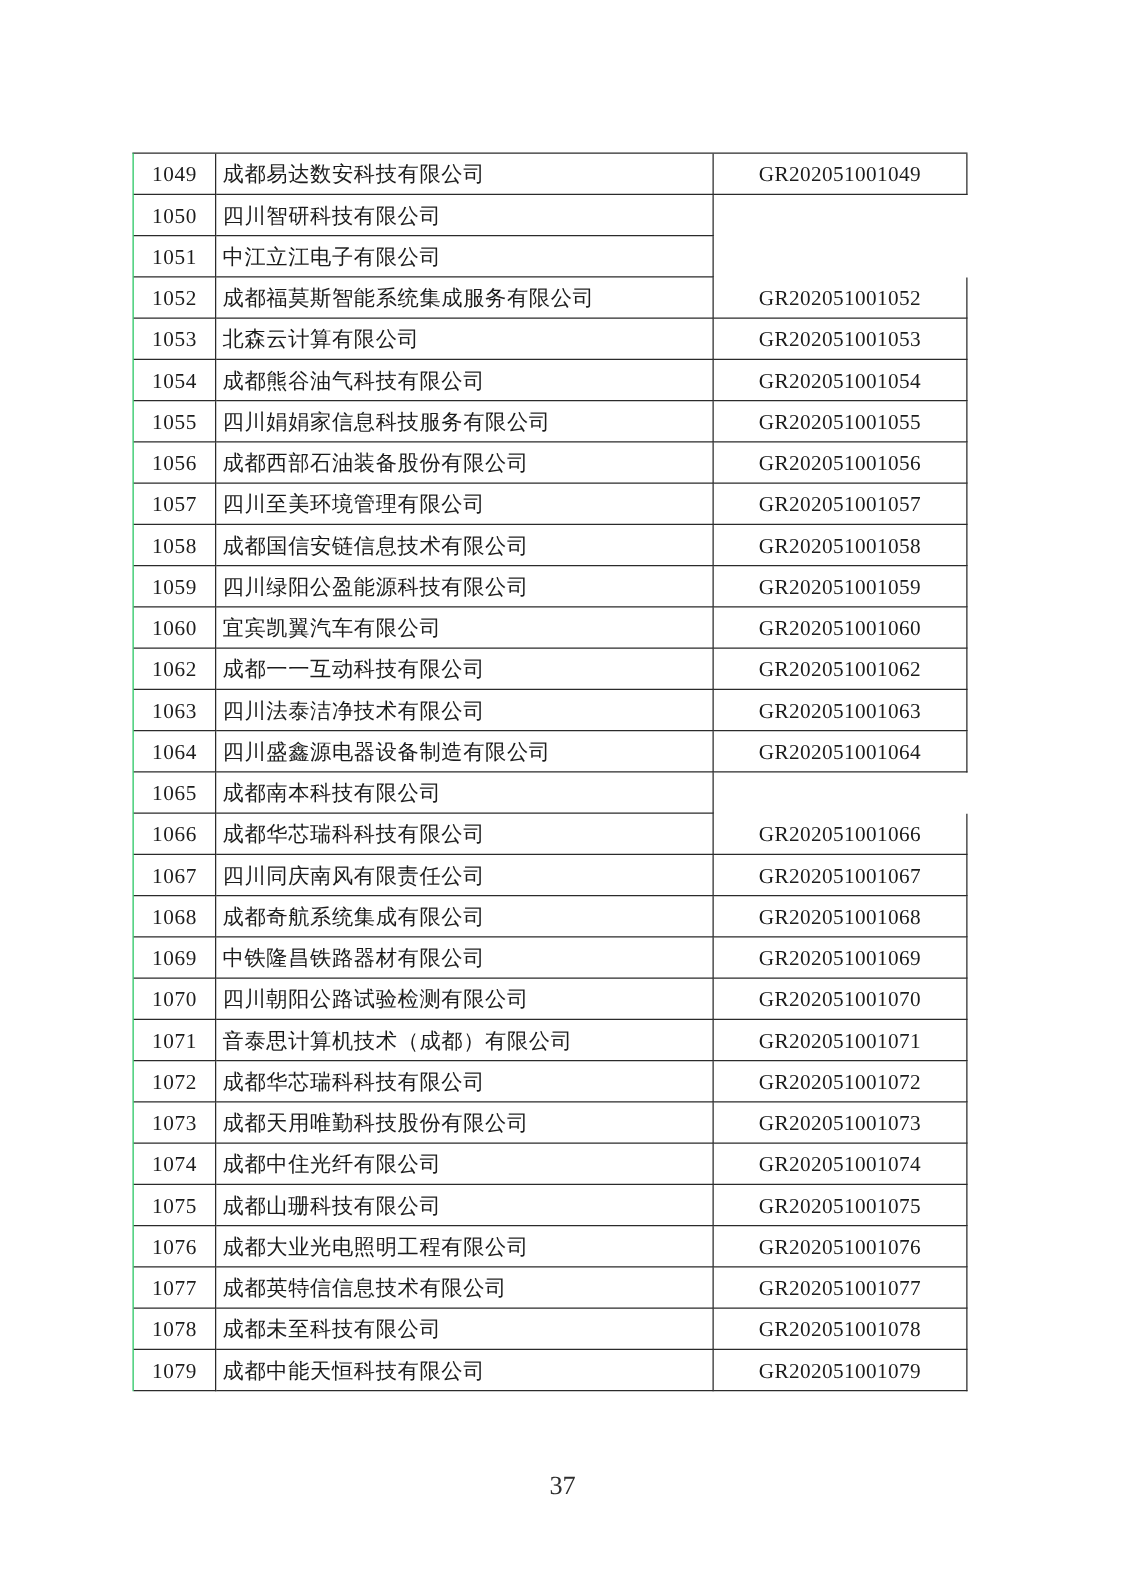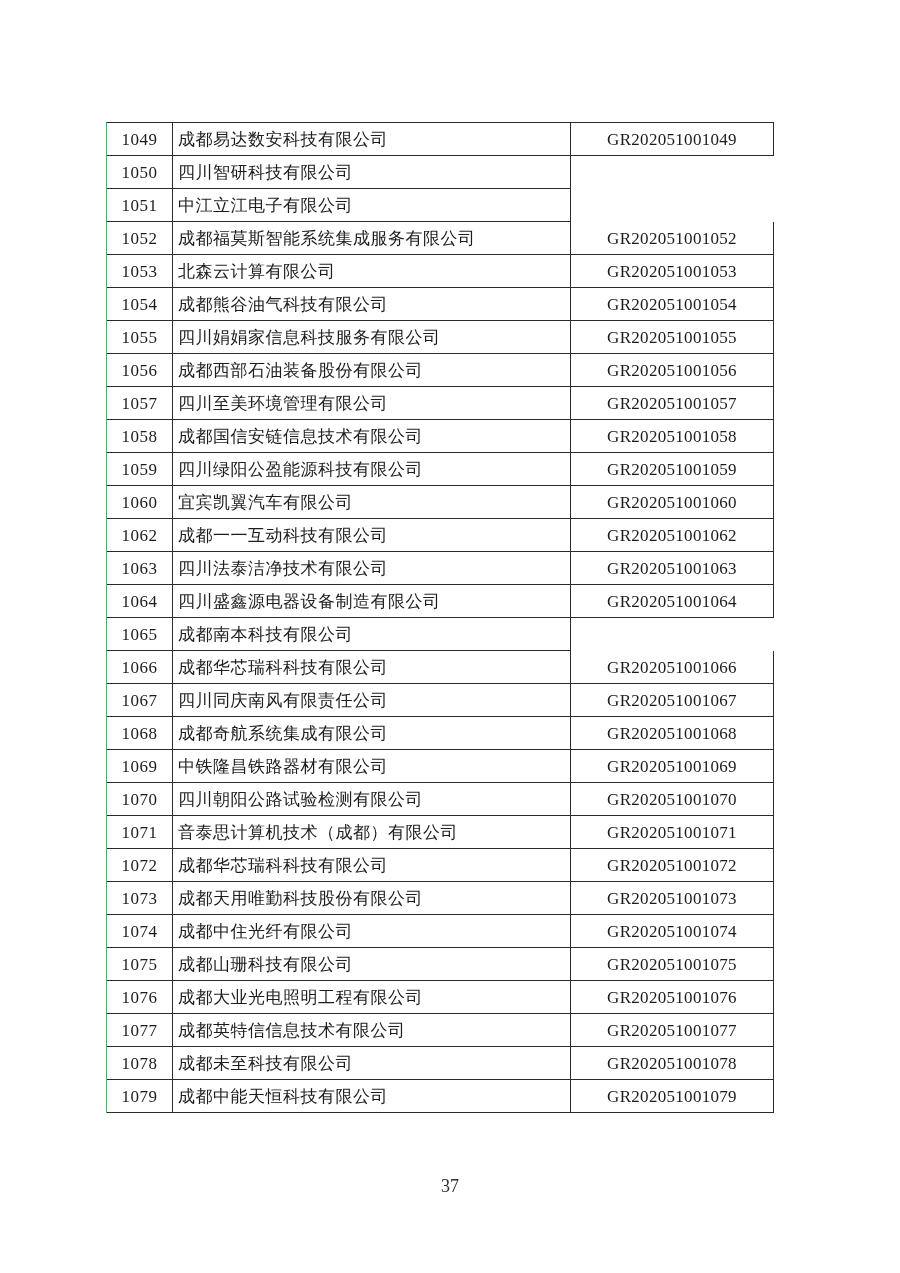--- a/index.html
+++ b/index.html
@@ -37,21 +37,21 @@
   }
   .cell-no   { justify-content: center; letter-spacing: 0.5px; }
   .cell-name { justify-content: flex-start; padding-left: 5px; letter-spacing: 0.5px; text-align: center; }
   .cell-code { justify-content: center; letter-spacing: 0.3px; }
   .page-number {
     position: absolute;
     top: 1176px;
     left: 0;
     width: 100%;
     text-align: center;
-    font-size: 18px;
+    font-size: 21px;
     color: #2e2e2e;
   }
 </style>
 </head>
 <body>
 
 <div class="doc-table">
   <div>
   <div class="t-row">
     <div class="t-cell cell-no">1049</div>

